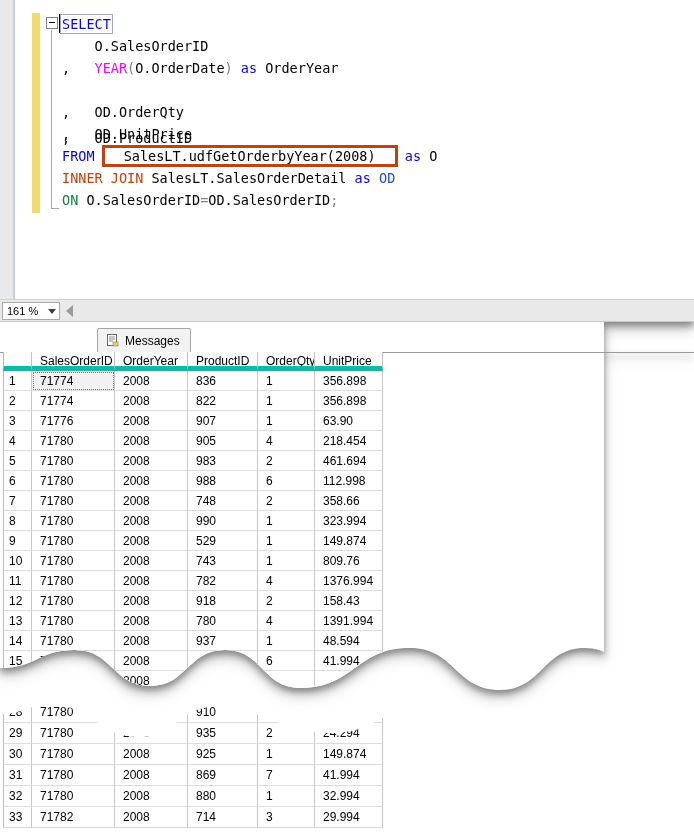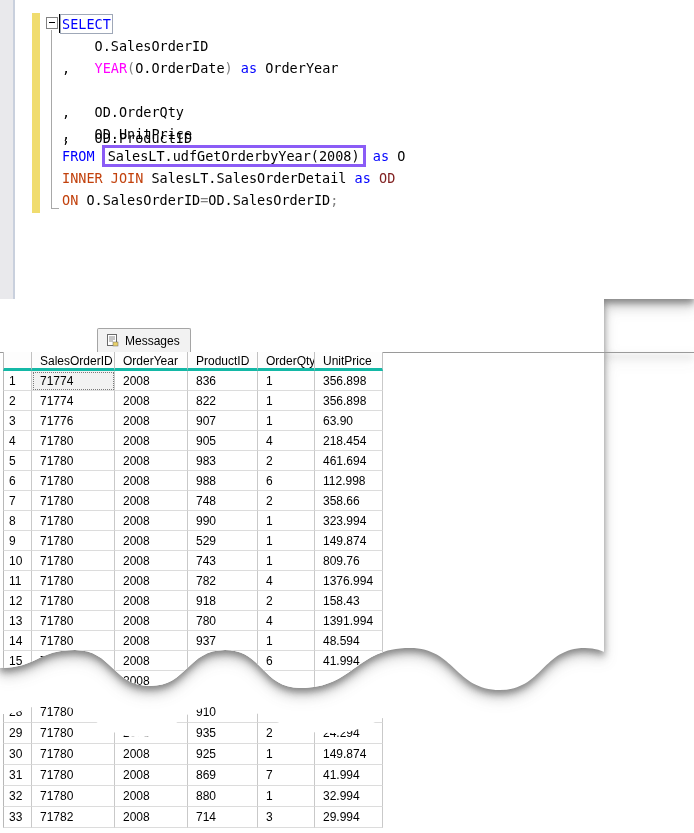--- a/index.html
+++ b/index.html
@@ -18,21 +18,21 @@
   .change-bar{position:absolute;left:32px;top:13px;width:8px;height:200px;background:#f0dc6e;}
   .fold-box{position:absolute;left:46px;top:17px;width:12px;height:12px;background:#fff;
     border:1px solid #828282;box-sizing:border-box;}
   .fold-box::after{content:"";position:absolute;left:2px;top:4px;width:6px;height:1px;background:#000;}
   .fold-line{position:absolute;left:51px;top:30px;width:1px;height:178px;background:#a8a8a8;}
   .fold-foot{position:absolute;left:51px;top:208px;width:8px;height:1px;background:#a8a8a8;}
   .caret{position:absolute;left:59px;top:14px;width:2px;height:19px;background:#000;}
   .code-line{position:absolute;left:62px;height:22px;line-height:22px;white-space:pre;
     font-family:"DejaVu Sans Mono",monospace;font-size:13.5px;}
   .select-box{outline:1px solid #9fa8b8;outline-offset:1px;}
-  .red-box{border:3px solid #8b5cf6;padding:0 3px;margin:12px -1px;}
+  .red-box{border:3px solid #c2410c;padding:0 19px;margin:12px -1px;}
   
   #zoom-bar{position:absolute;left:0;top:299px;width:694px;height:23px;background:#e9e9e9;
     border-top:1px solid #d2d2d2;border-bottom:1px solid #c8c8c8;box-sizing:border-box;}
   #zoom-combo{position:absolute;left:2px;top:2px;width:58px;height:18px;background:#fff;
     border:1px solid #a9a9a9;box-sizing:border-box;font-size:11px;line-height:16px;padding-left:4px;}
   #zoom-combo .dd{position:absolute;right:3px;top:6px;width:0;height:0;
     border-left:4px solid transparent;border-right:4px solid transparent;border-top:5px solid #404040;}
   #hscroll-left{position:absolute;left:66px;top:5px;width:0;height:0;
     border-top:6px solid transparent;border-bottom:6px solid transparent;border-right:7px solid #9a9a9a;}
   
@@ -44,21 +44,21 @@
     border:1px solid #a5a5a5;border-bottom:none;border-radius:2px 2px 0 0;}
   #grid-topline{position:absolute;left:0;top:352px;width:694px;height:1px;background:#9a9a9a;}
   
   .grid{position:absolute;left:3px;}
   .grid-row{display:flex;}
   .cell{box-sizing:border-box;background:#fff;border-right:1px solid #c9c9c9;
     border-bottom:1px solid #dcdcdc;font-size:12px;padding:3px 0 0 8px;
     white-space:nowrap;overflow:hidden;}
   .rownum{border-left:1px solid #b8b8b8;padding-left:5px;}
   .w0{width:29px}.w1{width:83px}.w2{width:73px}.w3{width:70px}.w4{width:57px}.w5{width:68px}
-  .hdr .cell{background:#fdfdfd;border-right:1px solid #c2c2c2;border-bottom:3px solid #14b8a6;
+  .hdr .cell{background:#fdfdfd;border-right:1px solid #c2c2c2;border-bottom:5px solid #14b8a6;
     height:19px;padding-top:2px;}
   #grid-top .grid-row:not(.hdr) .cell{height:20px;}
   #grid-bottom .cell{height:21px;}
   .sel{background:#f2f2f2 !important;outline:1px dotted #7a7a7a;outline-offset:-2px;}
   svg.defs{position:absolute;width:0;height:0;}
   .tab-icon{flex:0 0 auto;}
 </style>
 </head>
 <body>
 
@@ -76,25 +76,32 @@
         <div class="fold-foot"></div>
         <div class="caret"></div>
         <div id="code-lines">
             <div class="code-line" style="top: 13px;"><span class="select-box" style="color: rgb(0, 0, 255);">SELECT</span></div>
             <div class="code-line" style="top: 35px;"><span style="color: rgb(0, 0, 0);">    O.SalesOrderID</span></div>
             <div class="code-line" style="top: 57px;"><span style="color: rgb(0, 0, 0);">,   </span><span style="color: rgb(255, 0, 255);">YEAR</span><span style="color: rgb(128, 128, 128);">(</span><span style="color: rgb(0, 0, 0);">O.OrderDate</span><span style="color: rgb(128, 128, 128);">) </span><span style="color: rgb(0, 0, 255);">as</span><span style="color: rgb(0, 0, 0);"> OrderYear</span></div>
             <div class="code-line" style="top: 79px; margin-top: 48px;"><span style="color: rgb(0, 0, 0);">,   OD.ProductID</span></div>
             <div class="code-line" style="top: 101px;"><span style="color: rgb(0, 0, 0);">,   OD.OrderQty</span></div>
             <div class="code-line" style="top: 123px;"><span style="color: rgb(0, 0, 0);">,   OD.UnitPrice</span></div>
             <div class="code-line" style="top: 145px;"><span style="color: rgb(0, 0, 255);">FROM </span><span class="red-box" style="color: rgb(0, 0, 0);">SalesLT.udfGetOrderbyYear(2008)</span><span style="color: rgb(0, 0, 0);"> </span><span style="color: rgb(0, 0, 255);">as</span><span style="color: rgb(0, 0, 0);"> O</span></div>
-            <div class="code-line" style="top: 167px;"><span style="color: #c2410c;">INNER JOIN </span><span style="color: rgb(0, 0, 0);">SalesLT.SalesOrderDetail </span><span style="color: rgb(0, 0, 255);">as</span><span style="color: #7f1d1d;"> OD</span></div>
-            <div class="code-line" style="top: 189px;"><span style="color: #c2410c;">ON </span><span style="color: rgb(0, 0, 0);">O.SalesOrderID</span><span style="color: rgb(128, 128, 128);">=</span><span style="color: rgb(0, 0, 0);">OD.SalesOrderID</span><span style="color: rgb(128, 128, 128);">;</span></div>
+            <div class="code-line" style="top: 167px;"><span style="color: #c2410c;">INNER JOIN </span><span style="color: rgb(0, 0, 0);">SalesLT.SalesOrderDetail </span><span style="color: rgb(0, 0, 255);">as</span><span style="color: #1d4ed8;"> OD</span></div>
+            <div class="code-line" style="top: 189px;"><span style="color: #15803d;">ON </span><span style="color: rgb(0, 0, 0);">O.SalesOrderID</span><span style="color: rgb(128, 128, 128);">=</span><span style="color: rgb(0, 0, 0);">OD.SalesOrderID</span><span style="color: rgb(128, 128, 128);">;</span></div>
           </div>
       </div>
 
+      <div id="zoom-bar">
+        <div id="zoom-combo">
+          <span>161 %</span>
+          <span class="dd"></span>
+        </div>
+        <div id="hscroll-left"></div>
+      </div>
 
       <div class="tab" id="tab-messages">
         <svg class="tab-icon" width="13" height="13" viewBox="0 0 13 13">
           <rect x="1.5" y="0.5" width="9" height="11" fill="#fff" stroke="#6a6a6a"></rect>
           <line x1="3" y1="3" x2="9" y2="3" stroke="#8a8a8a"></line>
           <line x1="3" y1="5" x2="9" y2="5" stroke="#8a8a8a"></line>
           <line x1="3" y1="7" x2="7" y2="7" stroke="#8a8a8a"></line>
           <rect x="7" y="8" width="5" height="4" fill="#e8d06a" stroke="#6a6a6a" stroke-width="0.5"></rect>
         </svg>
         <span>Messages</span>

